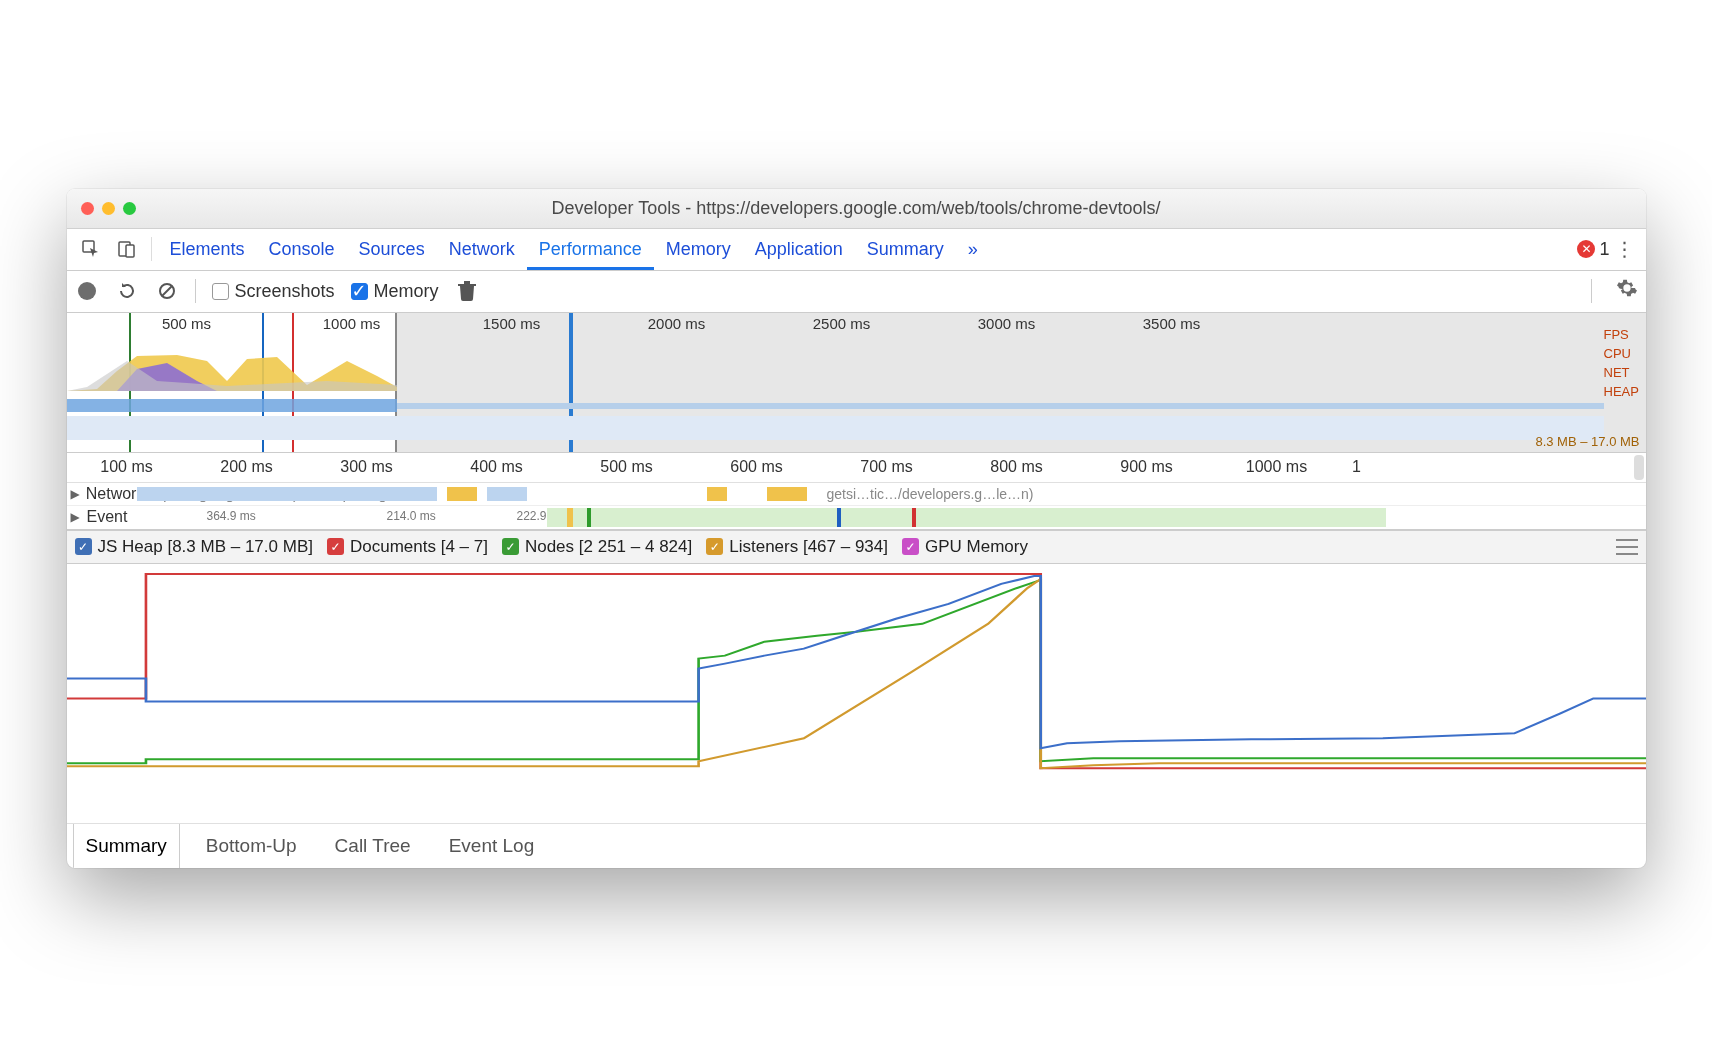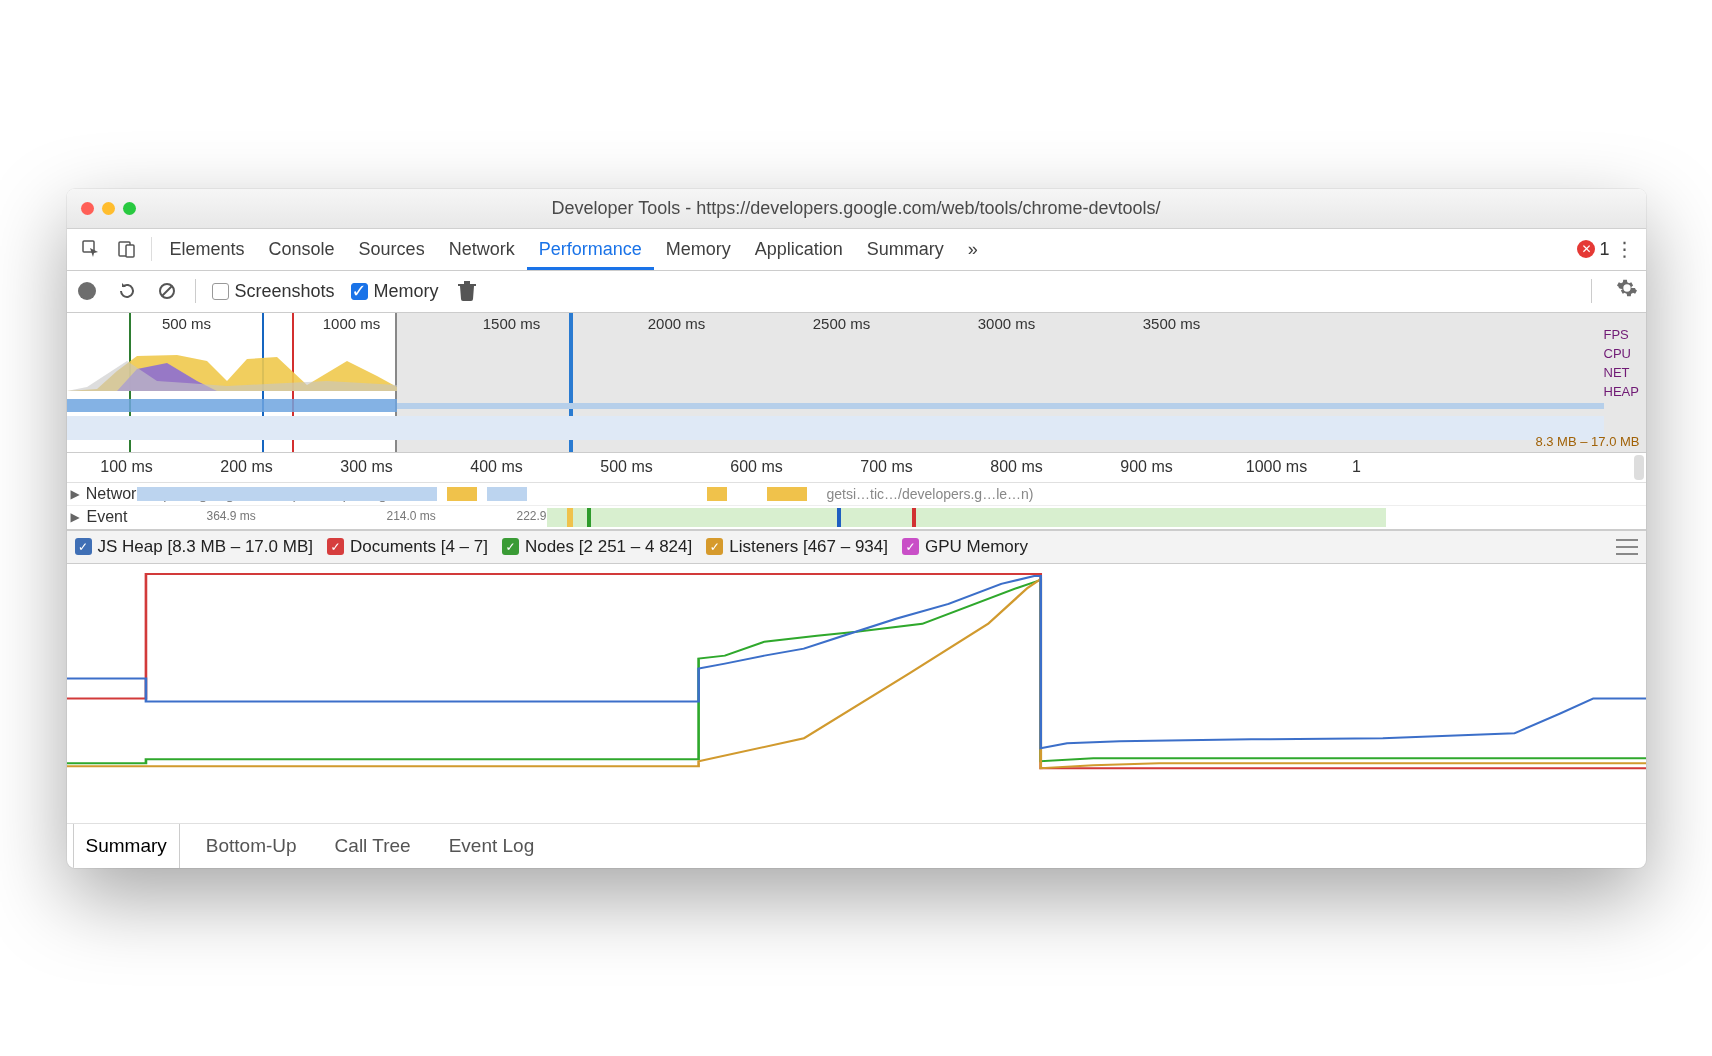--- a/index.html
+++ b/index.html
@@ -5,39 +5,39 @@
 * { box-sizing: border-box; margin: 0; padding: 0; font-family: -apple-system, "Helvetica Neue", Arial, sans-serif; }
 body { background: #fff; display:flex; align-items:center; justify-content:center; height:100vh;}
 .shell { width:1579px; background:#fff; border-radius:8px; box-shadow:0 30px 80px rgba(0,0,0,.35), 0 0 0 1px rgba(0,0,0,.05); overflow:hidden; position:relative;}
 .titlebar { height:40px; background:linear-gradient(#f6f6f6,#e8e8e8); border-bottom:1px solid #d0d0d0; display:flex; align-items:center; position:relative; }
 .traffic { display:flex; gap:8px; padding-left:14px; }
 .traffic span { width:13px; height:13px; border-radius:50%; display:inline-block; }
 .t-close{background:#ff5f57;} .t-min{background:#ffbd2e;} .t-max{background:#28c940;}
 .title{ position:absolute; left:0; right:0; text-align:center; font-size:18px; color:#4a4a4a;}
 .tabs-row{ height:42px; border-bottom:1px solid #ccc; display:flex; align-items:center; padding:0 6px; font-size:18px; color:#333;}
 .ticon{ width:30px; height:30px; display:inline-flex; align-items:center; justify-content:center; margin:0 3px;}
-.tabs-row .tab{ padding:0 12px; height:42px; display:flex; align-items:center; color:#404040; cursor:pointer;}
+.tabs-row .tab{ padding:0 12px; height:42px; display:flex; align-items:center; color:#1d4ed8; cursor:pointer;}
 .tabs-row .tab.active{ color:#1a73e8; border-bottom:3px solid #1a73e8; height:42px; padding-top:3px;}
 .tabs-row .spacer{flex:1;}
 .err-badge{ display:flex; align-items:center; gap:4px; color:#333;}
 .err-dot{ width:18px; height:18px; background:#e53935; border-radius:50%; display:inline-flex; align-items:center; justify-content:center; color:#fff; font-size:12px;}
 .vmenu{width:30px; text-align:center; font-size:20px; color:#555;}
 .toolbar{ height:42px; border-bottom:1px solid #ccc; display:flex; align-items:center; padding:0 8px; gap:16px; font-size:18px; color:#333;}
 .tb-btn{ width:24px; height:24px; display:inline-flex; align-items:center; justify-content:center;}
 .tb-circle{ width:18px; height:18px; border-radius:50%; background:#6d6d6d; display:inline-block;}
 .tb-divider{ width:1px; height:24px; background:#ccc;}
 .chk{ display:inline-flex; align-items:center; gap:6px;}
 .chk-box{ width:17px; height:17px; border:1px solid #999; border-radius:3px; display:inline-flex; align-items:center; justify-content:center; background:#fff;}
 .chk-box.on{ background:#1a73e8; border-color:#1a73e8; color:#fff;}
 .gear{ margin-left:auto; font-size:22px; color:#6b6b6b;}
 
 .overview{ height:140px; border-bottom:1px solid #ccc; position:relative; display:flex; }
 .ov-main{ flex:0 0 330px; background:#fff; position:relative; border-right:2px solid #888;}
 .ov-rest{ flex:1; background:#e7e7e7; position:relative;}
-.ov-lbls{ width:42px; position:absolute; right:0; top:12px; font-size:13px; color:#701a75; text-align:right; line-height:19px; padding-right:20px;}
+.ov-lbls{ width:42px; position:absolute; right:0; top:12px; font-size:13px; color:#c2410c; text-align:right; line-height:19px; padding-right:20px;}
 .ov-ticks{ position:absolute; top:2px; left:0; right:0; height:18px; font-size:15px; color:#333; display:flex;}
 .ov-tick{ position:absolute; transform:translateX(-50%);}
 .cpu-area{ position:absolute; left:0; top:38px; width:330px; height:40px;}
 .net-bar{position:absolute; left:0; top:86px; width:330px; height:13px; background:#6ea4df; opacity:.85;}
 .net-bar2{position:absolute; left:330px; right:42px; top:90px; height:6px; background:#b6cfea;}
 .heap-area{position:absolute; left:0; right:42px; top:103px; height:24px; background:#dfe9f6;}
 .heap-txt{ position:absolute; right:6px; bottom:3px; font-size:13px; color:#a16207;}
 .vline{position:absolute; top:0; bottom:0; width:2px;}
 .vl-green{background:#2e7d32; left:62px;}
 .vl-blue{background:#1565c0; left:195px;}

